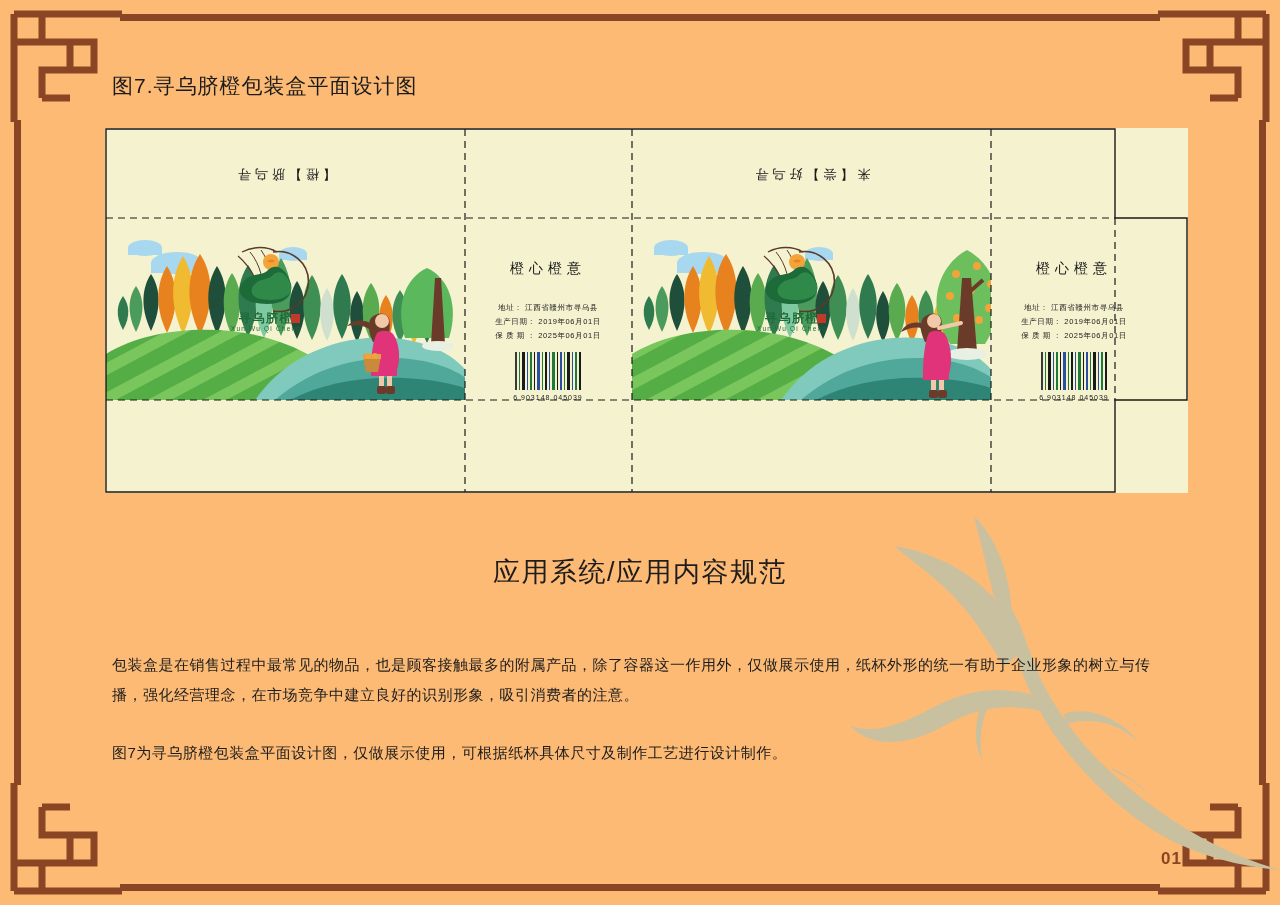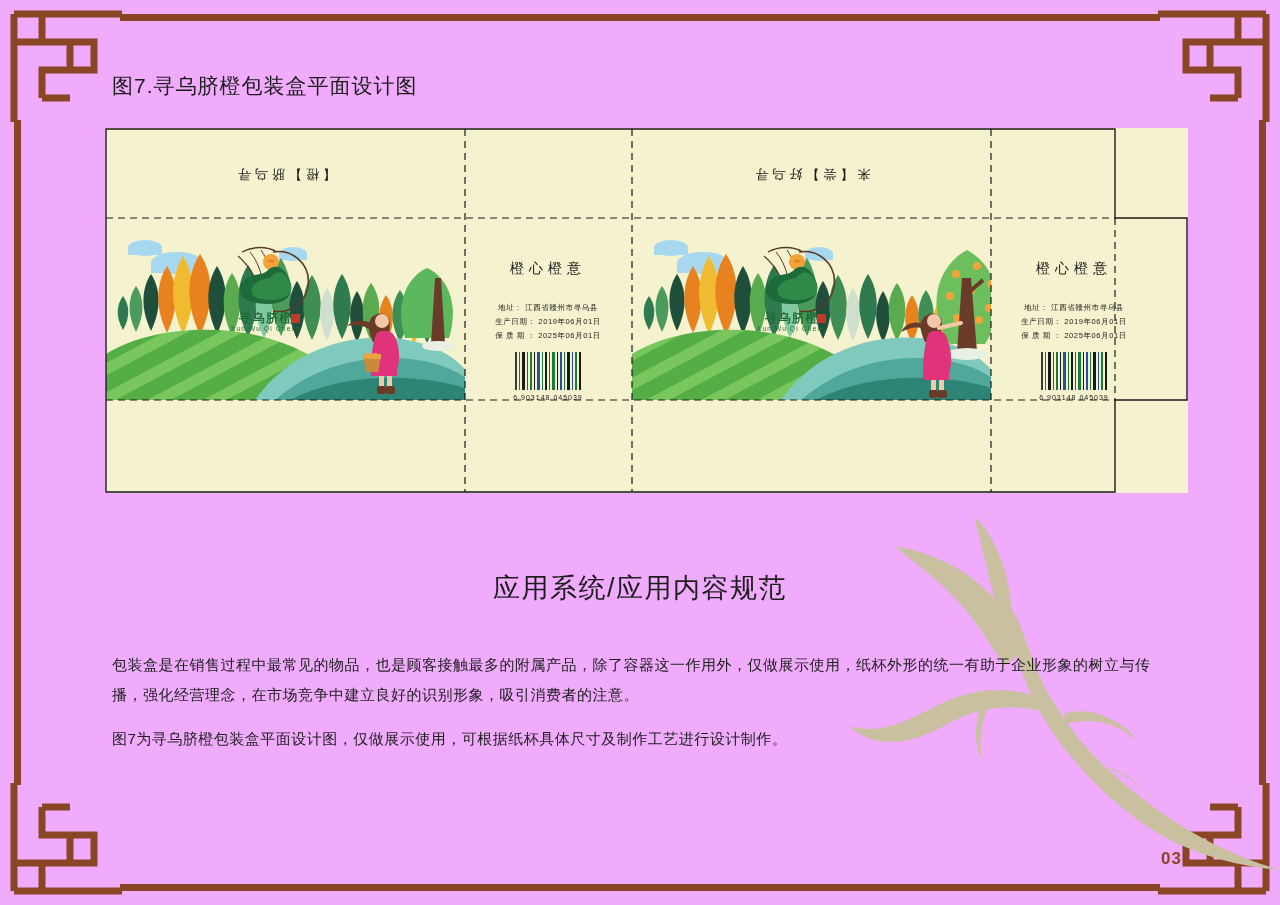--- a/index.html
+++ b/index.html
@@ -2,21 +2,21 @@
 <html><head>
 <meta charset="utf-8">
 <style>
   html,body{margin:0;padding:0;}
   body{
     width:1280px;height:905px;overflow:hidden;
     background:#dfe9d8;
     font-family:"Liberation Sans","DejaVu Sans",sans-serif;
     position:relative;
   }
-  #page{position:absolute;inset:0;background:#f0abfc;overflow:hidden;}
+  #page{position:absolute;inset:0;background:#fdba74;overflow:hidden;}
 
   
   .fret{position:absolute;width:120px;height:120px;}
   .fret svg{display:block;}
   .fret-tl{left:8px;top:8px;}
   .fret-tr{right:8px;top:8px;transform:scaleX(-1);}
   .fret-bl{left:8px;bottom:8px;transform:scaleY(-1);}
   .fret-br{right:8px;bottom:8px;transform:scale(-1,-1);}
 
   .border-line{position:absolute;background:#8a4524;}
@@ -27,30 +27,30 @@
 
   
   #branch{position:absolute;left:780px;top:470px;width:500px;height:400px;}
 
   
   #fig-title{
     position:absolute;left:112px;top:72px;
     font-size:21px;color:#1b1b1b;letter-spacing:1px;font-weight:500;
   }
   #section-head{
-    position:absolute;left:0;right:0;top:554px;text-align:center;margin-top:16px;
+    position:absolute;left:0;right:0;top:554px;text-align:center;
   }
   #section-head .h1{font-size:27px;color:#1d1d1d;letter-spacing:1.5px;}
   #section-head .h2{font-size:18px;color:#1d1d1d;margin-top:10px;letter-spacing:1px;}
   #body-copy{
     position:absolute;left:112px;top:650px;width:1060px;
     font-size:15px;line-height:30px;color:#1d1d1d;letter-spacing:.5px;
   }
   #body-copy p{margin:0;}
-  #body-copy p + p{margin-top:14px;}
+  #body-copy p + p{margin-top:28px;}
 
   #page-num{
     position:absolute;right:98px;bottom:36px;
     font-size:17px;color:#8a4524;font-weight:bold;letter-spacing:1px;
   }
 
   
   #dieline{
     position:absolute;left:105px;top:128px;width:1083px;height:365px;
   }
@@ -404,15 +404,15 @@
 
   <div id="section-head">
     <div class="h1">应用系统/应用内容规范</div>
   </div>
 
   <div id="body-copy">
     <p>包装盒是在销售过程中最常见的物品，也是顾客接触最多的附属产品，除了容器这一作用外，仅做展示使用，纸杯外形的统一有助于企业形象的树立与传播，强化经营理念，在市场竞争中建立良好的识别形象，吸引消费者的注意。</p>
     <p>图7为寻乌脐橙包装盒平面设计图，仅做展示使用，可根据纸杯具体尺寸及制作工艺进行设计制作。</p>
   </div>
 
-  <div id="page-num">03</div>
+  <div id="page-num">01</div>
 
 </div>
 
 </body></html>

